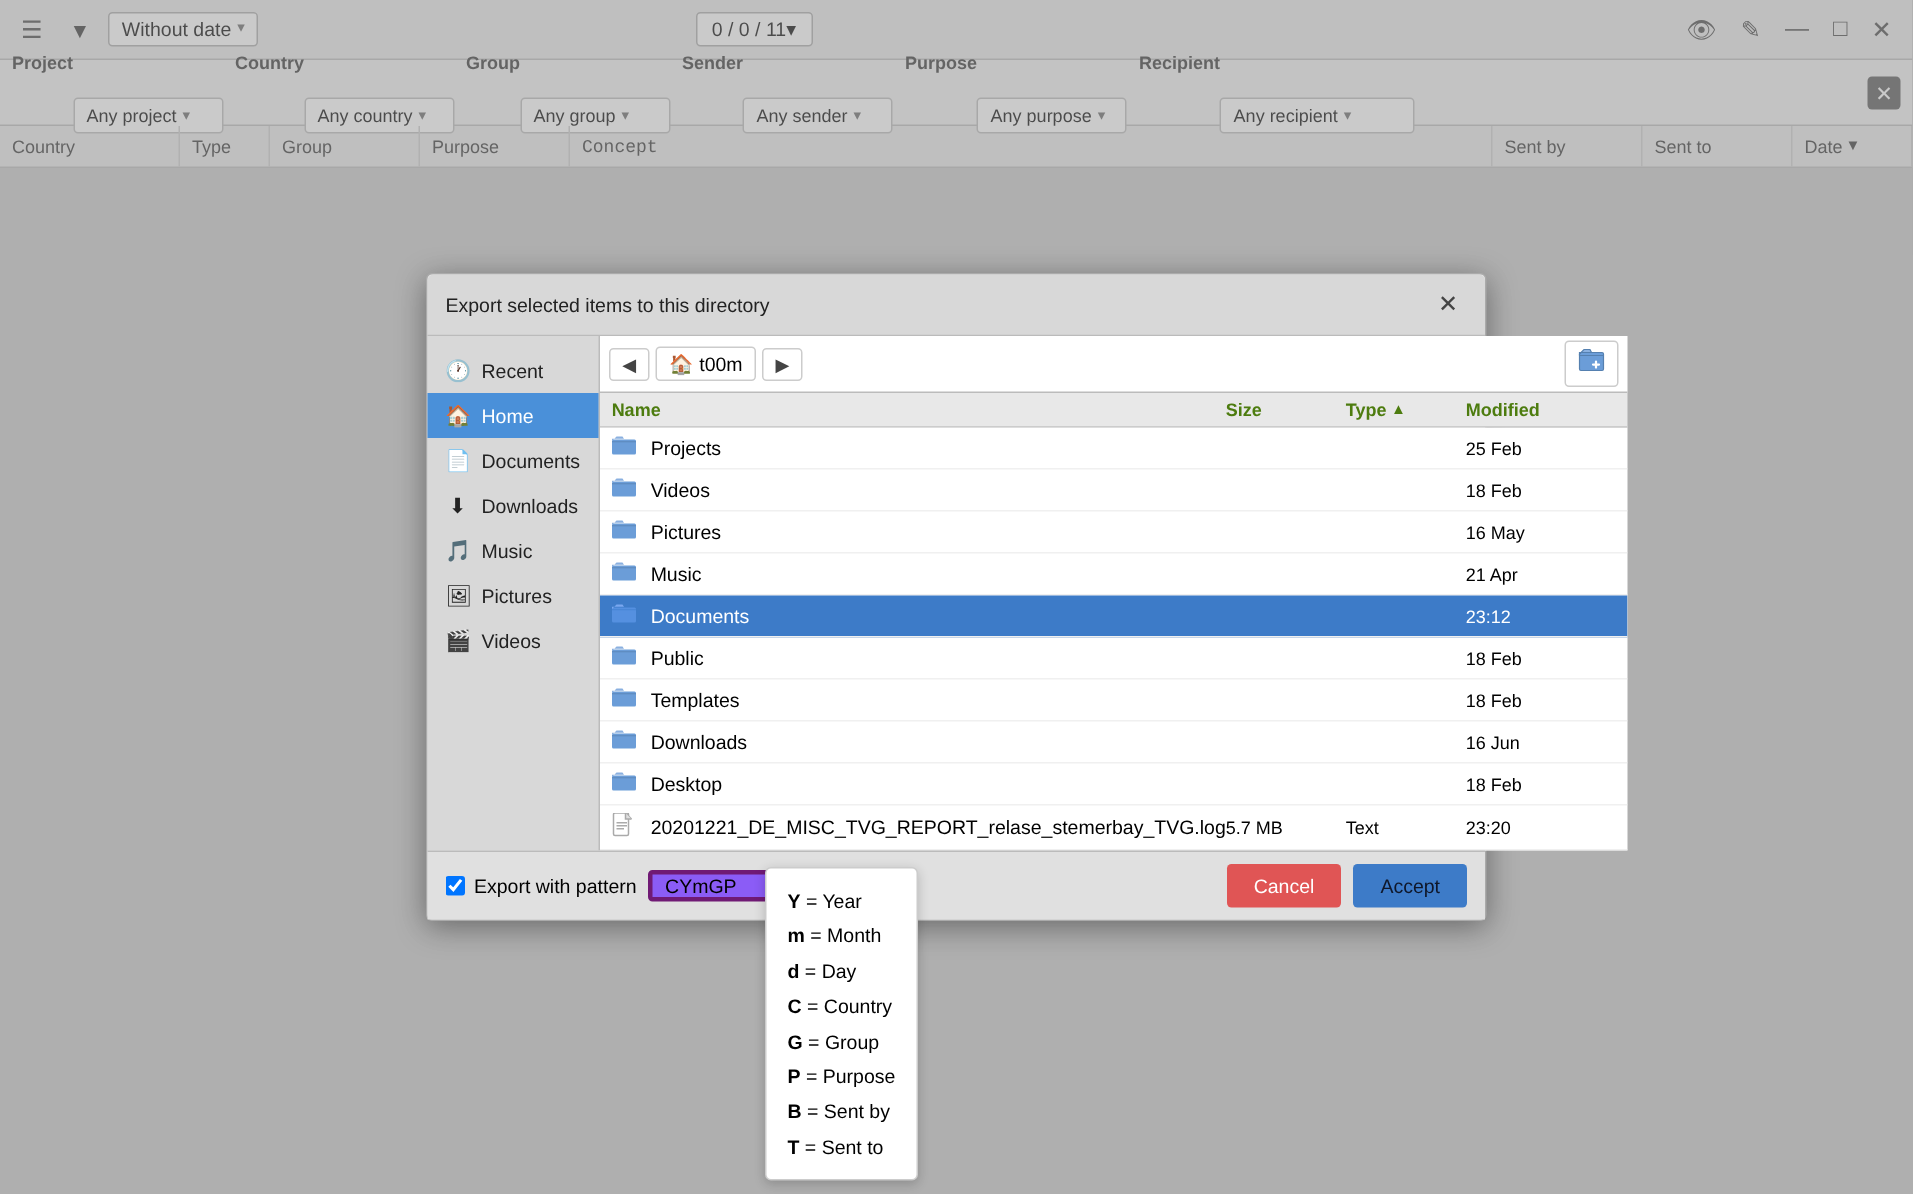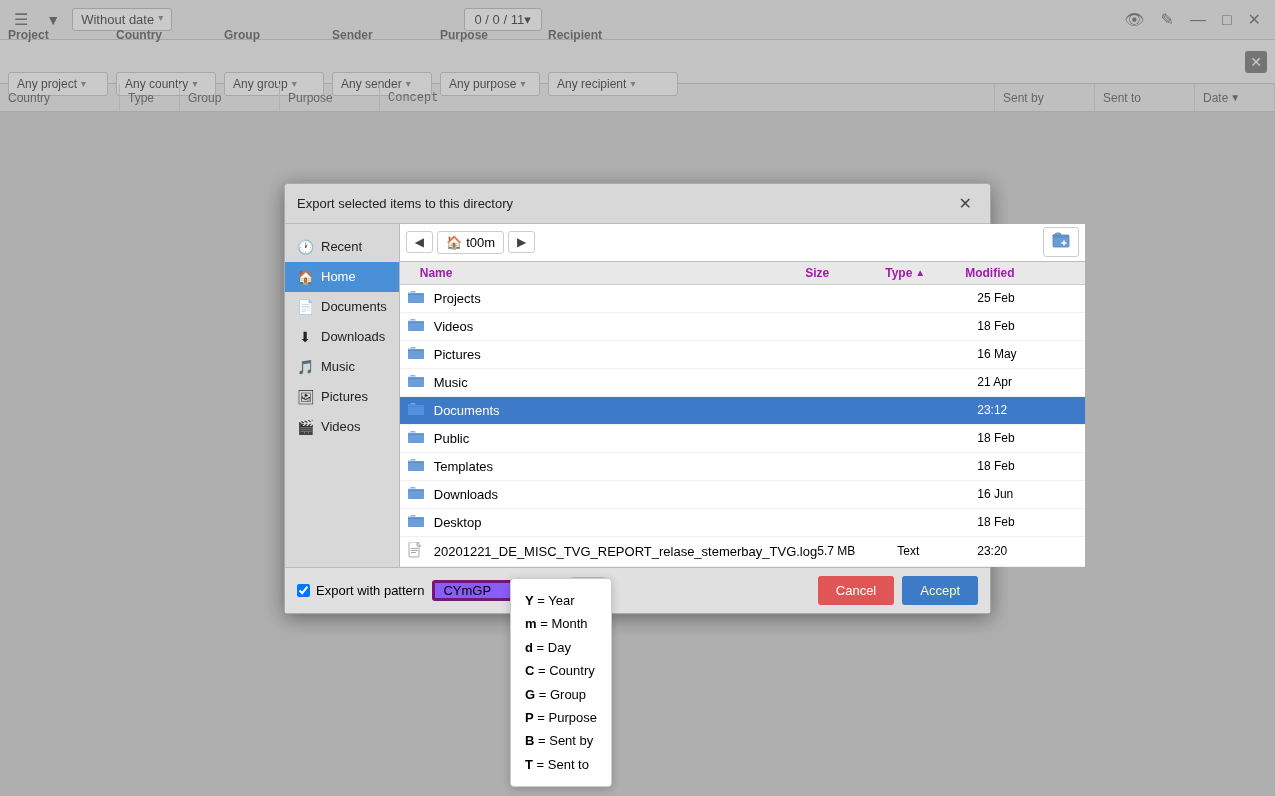--- a/index.html
+++ b/index.html
@@ -30,21 +30,21 @@
       display: flex; align-items: center; background: #f0f0f0; border-bottom: 1px solid #bbb;
       padding: 6px 8px; gap: 8px; height: 44px;
     }
     .filter-select {
       display: flex; align-items: center; background: white; border: 1px solid #bbb;
       border-radius: 3px; padding: 4px 8px; cursor: pointer; gap: 4px; min-width: 100px;
       font-size: 12px;
       margin-top: 30px;
     }
     .filter-label { font-weight: 600; font-size: 12px; color: #333; }
-    .filter-group { display: flex; flex-direction: column; }
+    .filter-group { display: flex; flex-direction: row; }
     .filter-clear {
       background: #555; border: none; border-radius: 3px; color: white;
       width: 22px; height: 22px; cursor: pointer; font-size: 14px; margin-left: auto;
     }
 
     
     .col-headers {
       display: flex; background: #e8e8e8; border-bottom: 1px solid #bbb;
       height: 28px; align-items: center; font-size: 12px; color: #333;
     }
@@ -117,21 +117,21 @@
     }
     .nav-new-folder {
       background: none; border: 1px solid #ccc; border-radius: 3px;
       cursor: pointer; padding: 3px 8px; font-size: 16px; color: #444; margin-left: auto;
     }
 
     
     .file-list { flex: 1; background: white; overflow-y: auto; }
     .file-list-header {
       display: flex; background: #e8e8e8; border-bottom: 1px solid #ccc;
-      padding: 4px 20px; font-size: 12px; font-weight: 600; color: #a21caf;
+      padding: 4px 8px; font-size: 12px; font-weight: 600; color: #4d7c0f;
       position: sticky; top: 0;
     }
     .file-list-header .col-name { flex: 1; cursor: pointer; }
     .file-list-header .col-size { width: 80px; cursor: pointer; }
     .file-list-header .col-type { width: 80px; cursor: pointer; display: flex; align-items: center; gap: 3px; }
     .file-list-header .col-modified { width: 100px; cursor: pointer; }
 
     .file-row {
       display: flex; align-items: center; padding: 5px 8px; border-bottom: 1px solid #f0f0f0;
       cursor: pointer; font-size: 13px;
@@ -155,21 +155,21 @@
     }
     .pattern-btn {
       background: #e0e0e0; border: 1px solid #bbb; border-radius: 3px;
       padding: 4px 8px; cursor: pointer; font-size: 14px;
     }
     .btn-cancel {
       background: #e05555; color: white; border: none; border-radius: 3px;
       padding: 7px 18px; cursor: pointer; font-size: 13px; margin-left: auto;
     }
     .btn-accept {
-      background: #3d7bc8; color: #fef9c3; border: none; border-radius: 3px;
+      background: #3d7bc8; color: #0f172a; border: none; border-radius: 3px;
       padding: 7px 18px; cursor: pointer; font-size: 13px;
     }
 
     
     .tooltip-popup {
       position: fixed; background: white; border: 1px solid #ccc; border-radius: 4px;
       padding: 10px 14px; font-size: 13px; line-height: 1.8; box-shadow: 0 2px 8px rgba(0,0,0,0.2);
       z-index: 200;
     }
     .tooltip-popup span { font-weight: bold; }

